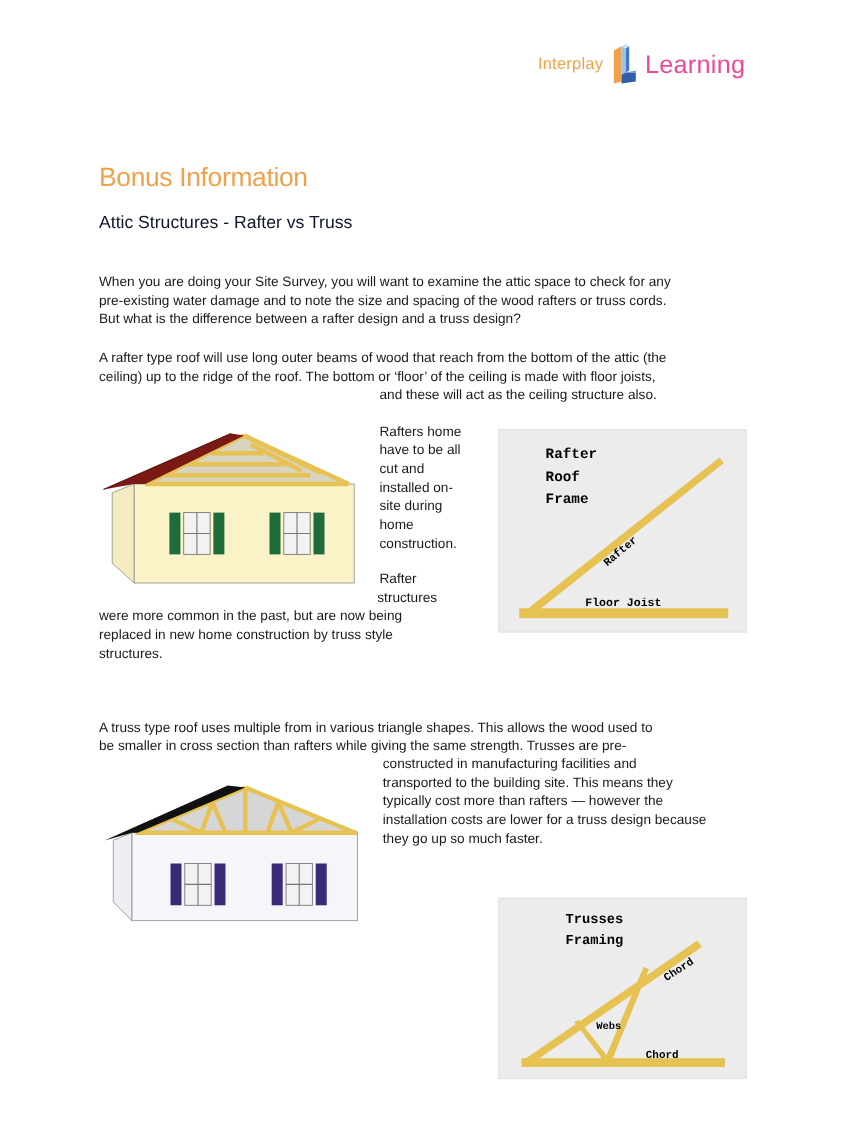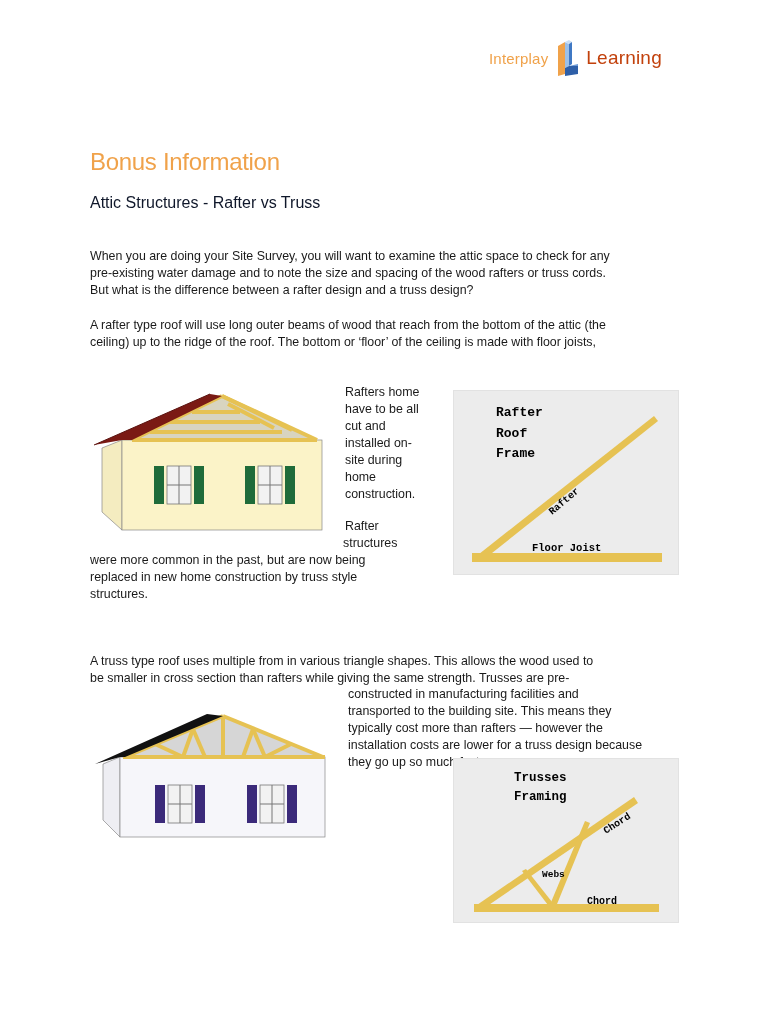--- a/index.html
+++ b/index.html
@@ -3,21 +3,21 @@
 <meta charset="utf-8">
 <style>
   html, body { margin: 0; padding: 0; }
   body {
     width: 768px; height: 1024px; background: #ffffff; position: relative; overflow: hidden;
     font-family: "Liberation Sans", "DejaVu Sans", sans-serif; color: #1a1a1a;
   }
   .abs { position: absolute; }
   .logo { left: 489px; top: 36px; height: 44px; display: flex; align-items: center; }
   .logo .w1 { color: #f0a24a; font-size: 15px; letter-spacing: 0.2px; }
-  .logo .w2 { color: #c2410c; font-size: 19px; letter-spacing: 0.2px; }
+  .logo .w2 { color: #ec4899; font-size: 23px; letter-spacing: 0.2px; }
   .logo svg { margin: 0 6px; }
   .h1 { left: 90px; top: 148px; font-size: 24px; color: #f0a24a; letter-spacing: -0.3px; }
   .h2 { left: 90px; top: 194px; font-size: 16px; color: #0f172a; }
   .p { font-size: 12.4px; line-height: 17px; color: #1a1a1a; white-space: nowrap; }
   .p span.line { display: block; }
   .diagram { background: #ececec; border: 1px solid #e2e2e2; }
   .diag-label { font-family: "Liberation Mono", "DejaVu Sans Mono", monospace; font-weight: bold; color: #222; }
 </style>
 </head>
 <body>
@@ -40,20 +40,21 @@
 
 <div class="abs p" style="left:90px; top:248px;">
   <span class="line">When you are doing your Site Survey, you will want to examine the attic space to check for any</span>
   <span class="line">pre-existing water damage and to note the size and spacing of the wood rafters or truss cords.</span>
   <span class="line">But what is the difference between a rafter design and a truss design?</span>
 </div>
 
 <div class="abs p" style="left:90px; top:317px;">
   <span class="line">A rafter type roof will use long outer beams of wood that reach from the bottom of the attic (the</span>
   <span class="line">ceiling) up to the ridge of the roof. The bottom or ‘floor’ of the ceiling is made with floor joists,</span>
+  <span class="line" style="padding-left:255px;">and these will act as the ceiling structure also.</span>
 </div>
 
 <svg class="abs" style="left:92px; top:390px;" width="240" height="150" viewBox="0 0 240 150">
 
   <polygon points="10,58 30,50 30,140 10,122" fill="#f4ecc0" stroke="#888" stroke-width="0.7"></polygon>
 
   <rect x="30" y="50" width="200" height="90" fill="#fbf3c8" stroke="#888" stroke-width="0.7"></rect>
 
   <polygon points="40,50 130,6 225,50" fill="#d8d4c0"></polygon>
 
@@ -152,21 +153,21 @@
     <line x1="73" y1="92" x2="97" y2="92" stroke="#777"></line>
     <rect x="100" y="73" width="10" height="38" fill="#3b2a7a"></rect>
     <rect x="152" y="73" width="10" height="38" fill="#3b2a7a"></rect>
     <rect x="165" y="73" width="24" height="38" fill="#f2f2f2" stroke="#777" stroke-width="0.8"></rect>
     <line x1="177" y1="73" x2="177" y2="111" stroke="#777"></line>
     <line x1="165" y1="92" x2="189" y2="92" stroke="#777"></line>
     <rect x="192" y="73" width="10" height="38" fill="#3b2a7a"></rect>
   </g>
 </svg>
 
-<div class="abs diagram" style="left:453px; top:758px; width:224px; height:163px;">
+<div class="abs diagram" style="left:453px; top:816px; width:224px; height:163px;">
   <svg width="224" height="163" viewBox="0 0 224 163">
     <polygon points="20,148 180,38 184,44 26,152" fill="#e6c253"></polygon>
     <rect x="20" y="145" width="185" height="8" fill="#e6c253"></rect>
     <polygon points="68,112 72,110 102,148 97,150" fill="#e6c253"></polygon>
     <polygon points="95,148 131,62 136,64 101,150" fill="#e6c253"></polygon>
     <text class="diag-label" x="60" y="22" font-size="12.5">Trusses</text>
     <text class="diag-label" x="60" y="41" font-size="12.5">Framing</text>
     <text class="diag-label" x="0" y="0" font-size="10" transform="translate(152,75) rotate(-33)">Chord</text>
     <text class="diag-label" x="88" y="118" font-size="9.5">Webs</text>
     <text class="diag-label" x="133" y="145" font-size="10">Chord</text>

